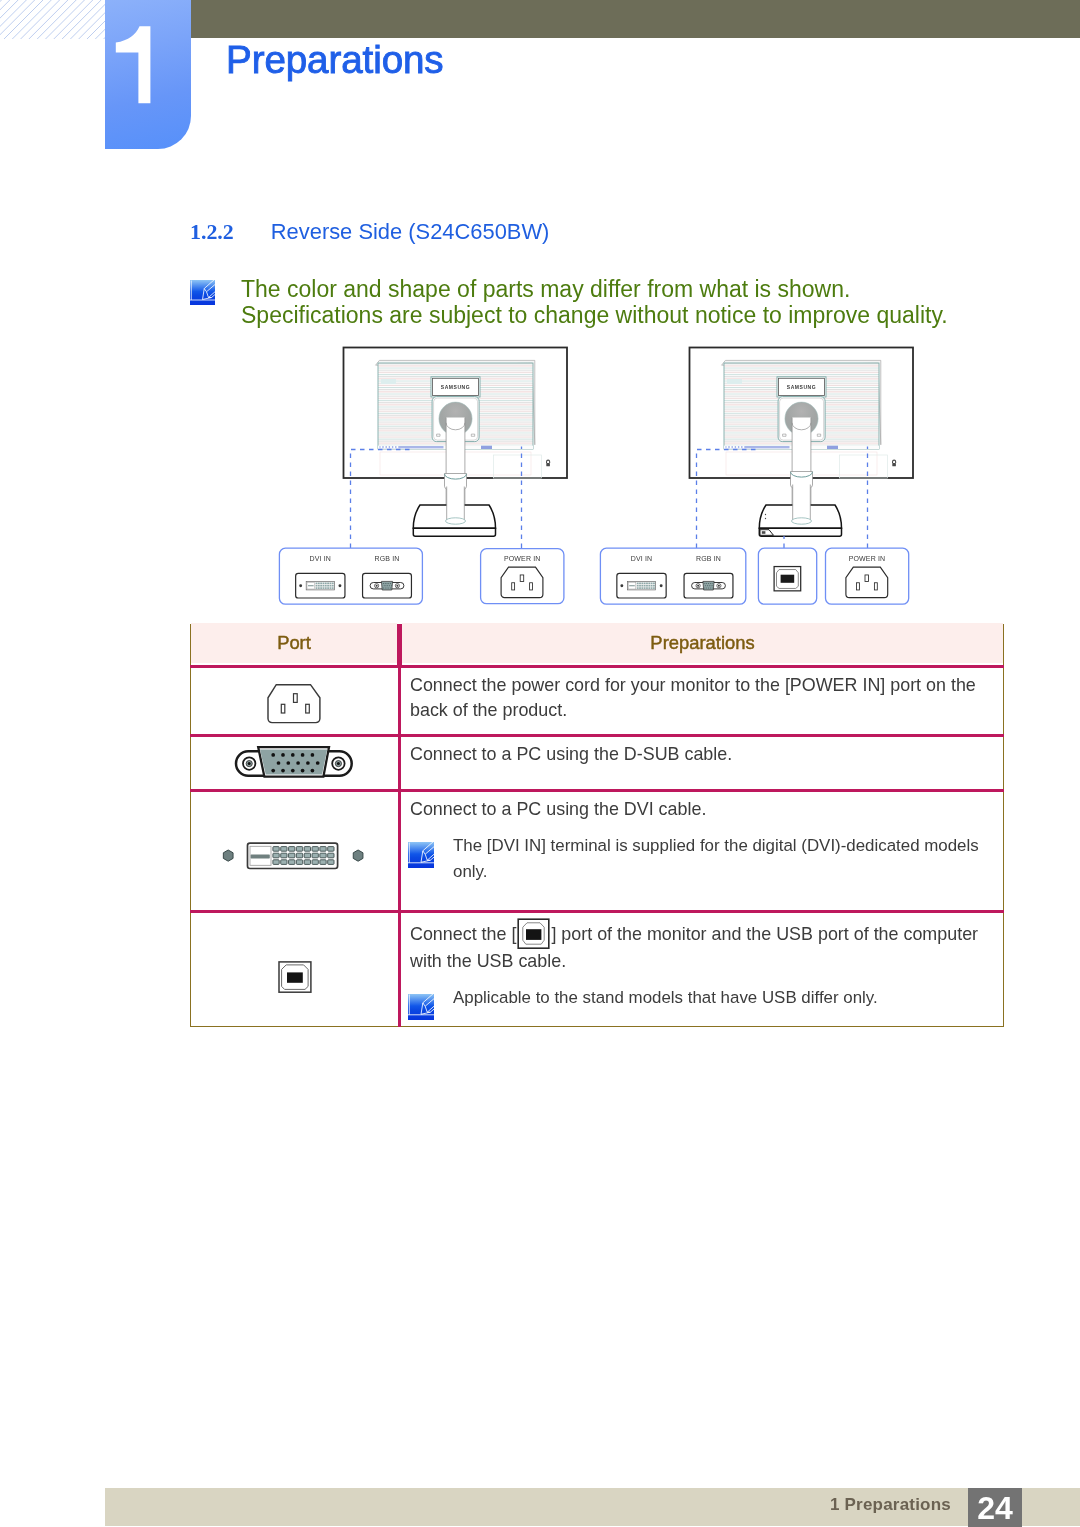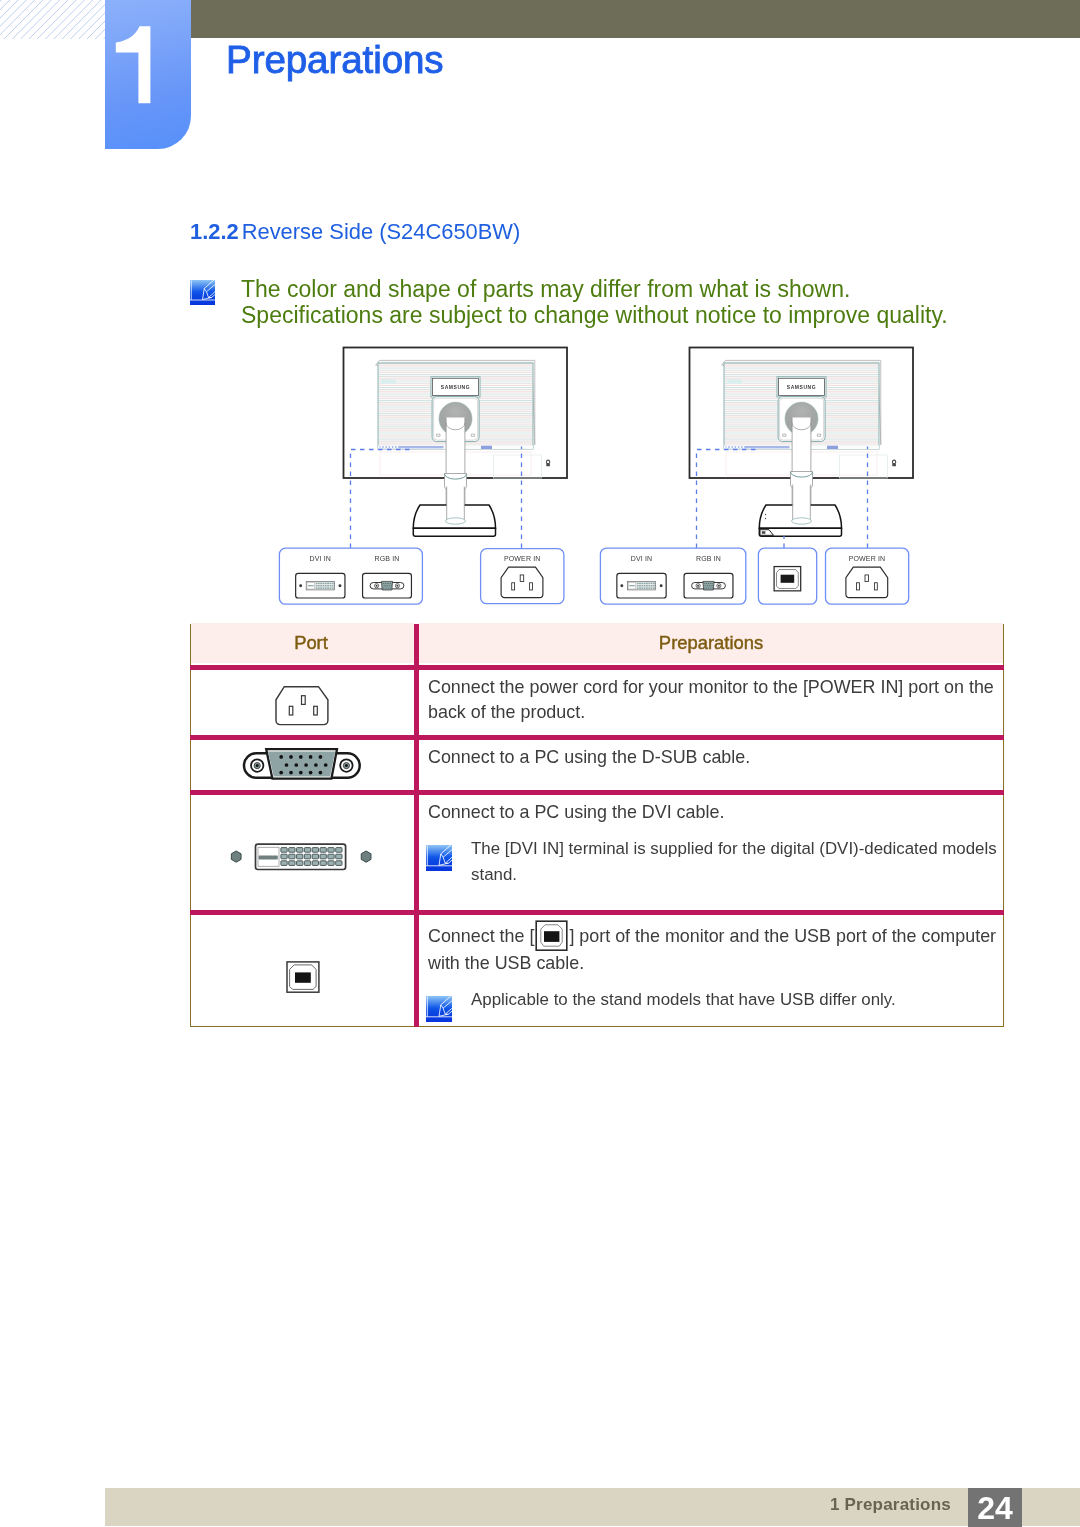--- a/index.html
+++ b/index.html
@@ -4,34 +4,34 @@
 <style>
   html,body{margin:0;padding:0;}
   body{width:1080px;height:1527px;background:#fff;font-family:"Liberation Sans",sans-serif;position:relative;overflow:hidden;}
   .hatch{position:absolute;left:0;top:0;width:105px;height:39px;overflow:hidden;}
   .tanbar{position:absolute;left:105px;top:0;width:975px;height:38px;background:#6d6d58;}
   .numbox{position:absolute;left:105px;top:0;width:86px;height:149px;border-bottom-right-radius:33px;
     background:linear-gradient(168deg,#8cb1fa 0%,#7ba4f9 32%,#6796f8 65%,#5690fa 100%);color:#fff;}
   .numbox svg{position:absolute;left:0;top:0;}
   .chaptitle{position:absolute;left:226px;top:38px;font-size:38.6px;color:#1f5fe8;font-weight:normal;-webkit-text-stroke:0.9px #1f5fe8;letter-spacing:-0.1px;}
   .sectitle{position:absolute;left:190px;top:219px;font-size:21.9px;color:#1f5fe0;font-weight:normal;}
-  .sectitle .num{margin-right:3px;font-weight:bold;}
+  .sectitle .num{margin-right:37px;font-weight:bold;font-family:Liberation Serif, serif;}
 
   .noteicon{position:absolute;width:25px;height:25px;}
   .notetext{position:absolute;font-size:23px;color:#4d7c0f;line-height:26.2px;}
 
   .figarea{position:absolute;left:0;top:340px;width:1080px;height:285px;}
 
   table.ports{position:absolute;left:190px;top:624px;width:814px;border-collapse:collapse;
      border:1.6px solid #8a7121;table-layout:fixed;}
-  table.ports td,table.ports th{border:5px solid #be185d;padding:0;}
+  table.ports td,table.ports th{border:3px solid #be185d;padding:0;}
   table.ports thead th{background:#fdeeec;color:#7d5c10;font-size:18.4px;font-weight:normal;height:40px;
      -webkit-text-stroke:0.45px #7d5c10;vertical-align:middle;position:relative;top:-2px;
      border-bottom:1.6px solid #8a7121;border-top:none;}
-  table.ports thead th.c1{width:206px;border-right:5px solid #be185d;border-left:none;padding-left:17px;}
+  table.ports thead th.c1{width:206px;border-right:5px solid #be185d;border-left:none;}
   table.ports thead th.c2{border-right:none;}
   table.ports td.c1{width:206px;border-right:1px solid #eec2ae;border-left:none;text-align:center;vertical-align:middle;line-height:0;font-size:0;}
   table.ports td.c2{padding:5px 4px 5px 9px;vertical-align:top;border-right:none;}
   td.c2 > .desc{width:567px;}
   tr.r4 td.c2 > .desc{width:580px;}
   table.ports tr.r1{height:60px;}
   table.ports tr.r2{height:51px;}
   table.ports tr.r3{height:111px;}
   table.ports tr.r4{height:103px;margin-top:28px;}
   table.ports{height:403px;}
@@ -447,21 +447,21 @@
                   <path d="M 0 80 L 100 80"></path>
                   <path d="M 5 2 L 5 80"></path>
                   <path d="M 50 78 L 57 34 L 100 -4"></path>
                   <path d="M 57 34 L 66 47 L 74 70"></path>
                   <path d="M 66 47 L 100 18"></path>
                   <path d="M 50 78 L 86 70 L 100 58"></path>
                   <path d="M 74 70 L 86 70"></path>
                   <path d="M 74 70 L 100 47"></path>
                 </g>
               </svg></span>
-            <span class="desc">The [DVI IN] terminal is supplied for the digital (DVI)-dedicated models stand.</span>
+            <span class="desc">The [DVI IN] terminal is supplied for the digital (DVI)-dedicated models only.</span>
           </div>
   </td>
 </tr>
 <tr class="r4">
   <td class="c1">
     <svg class="pc" style="margin-top:20px;transform:translateX(3px)" width="44" height="42" viewBox="0 0 44 42">
             <rect x="3.0" y="2.9" width="31.9" height="30.3" fill="#fff" stroke="#3a3a3a" stroke-width="1.5"></rect>
             <path d="M 10.2 5.9 L 27.6 5.9 L 32.1 10.4 L 32.1 27.4 L 29.0 30.4 L 8.6 30.4 L 5.6 27.4 L 5.6 10.4 Z" fill="#fff" stroke="#6a6a6a" stroke-width="1.0"></path>
             <rect x="11.0" y="13.4" width="15.8" height="10.4" fill="#141414"></rect>
           </svg>

